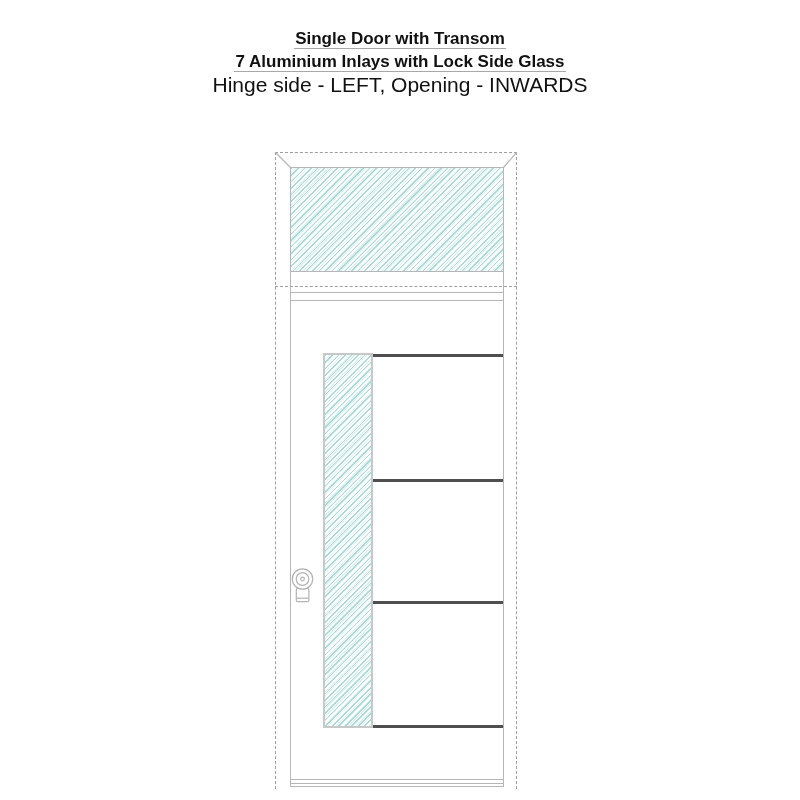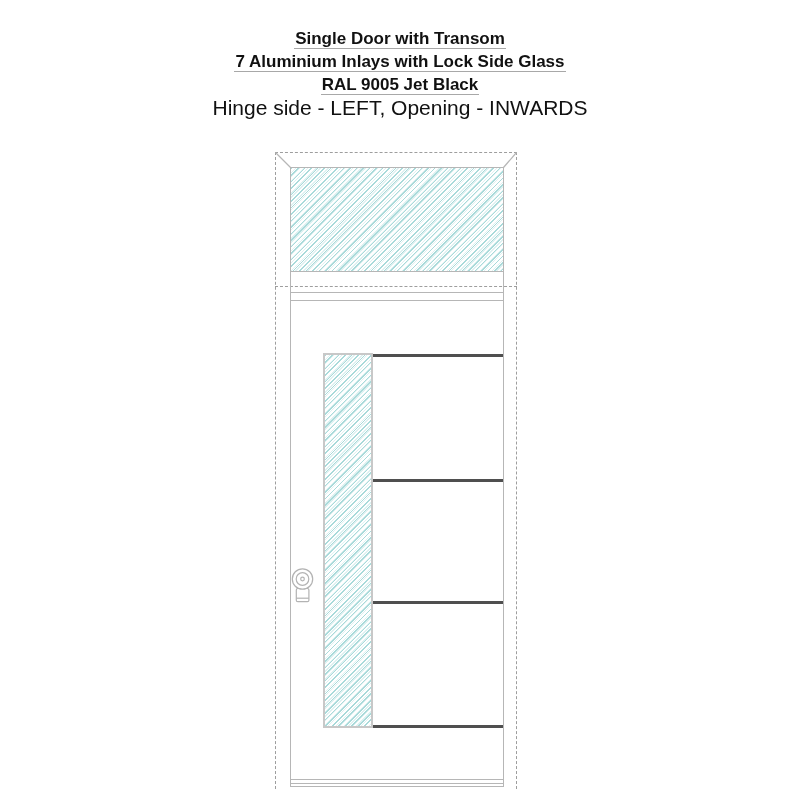--- a/index.html
+++ b/index.html
@@ -44,21 +44,20 @@
   .overlay .hw{stroke:var(--hardware,#b3b3b3);stroke-width:1.2;fill:#fff;}
 </style>
 </head>
 <body>
 
 <div class="page">
 
   <header class="titles">
     <div class="t bold"><span class="u">Single Door with Transom</span></div>
     <div class="t bold"><span class="u">7 Aluminium Inlays with Lock Side Glass</span></div>
-    <div class="t bold"><span class="u">RAL 9005 Jet Black</span></div>
     <div class="t sub">Hinge side - LEFT, Opening - INWARDS</div>
   </header>
 
   <div class="drawing">
 
     <div class="abs dash-v" style="left:275px"></div>
     <div class="abs dash-v" style="left:516px"></div>
     <div class="abs dash-h" style="top:152px"></div>
     <div class="abs dash-h" style="top:286px"></div>
 

